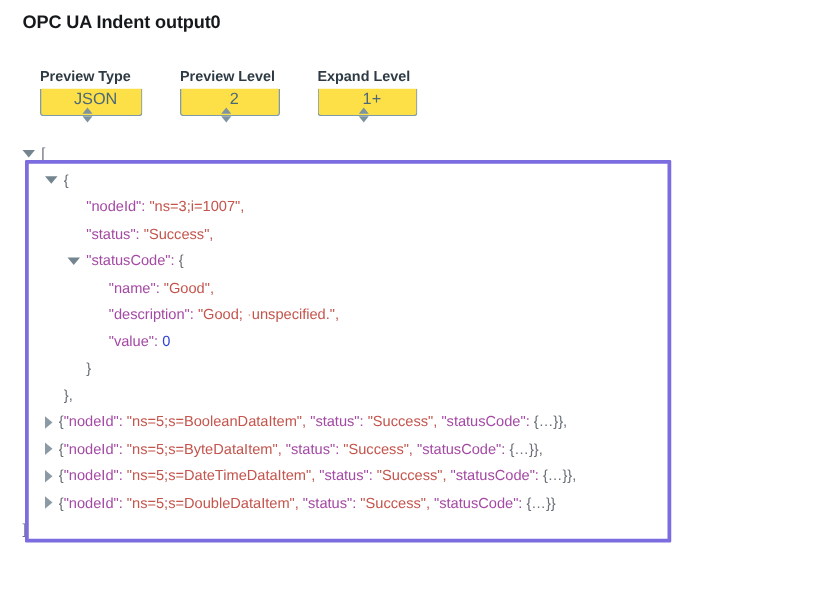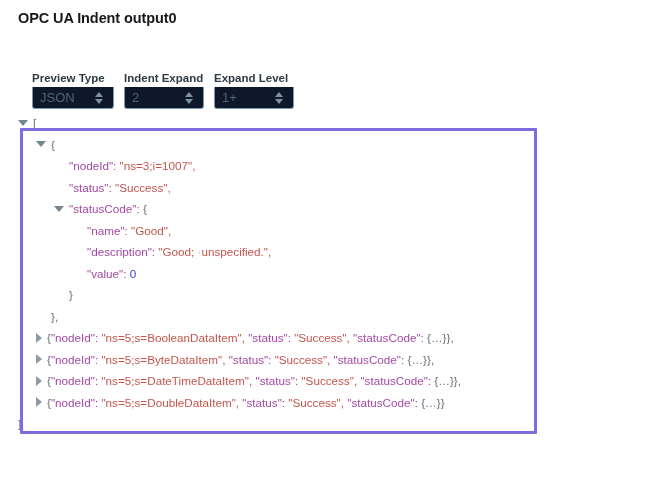--- a/index.html
+++ b/index.html
@@ -25,46 +25,47 @@
     font-weight: bold;
     color: #16191c;
     letter-spacing: -0.1px;
     white-space: pre;
   }
 
   
   .controls {
     position: absolute;
     left: 32px;
-    top: 72px;
+    top: 56px;
     display: flex;
     align-items: flex-start;
-    gap: 10px;
+    gap: 30px;
   }
   .control-group {
     display: flex;
     flex-direction: column;
   }
   .control-label {
     font-size: 11.5px;
     font-weight: bold;
     color: #2f3b44;
     margin-bottom: 3px;
     white-space: pre;
   }
   .spinner {
     position: relative;
     height: 22px;
     border: 1px solid #7d9aab;
     border-top: none;
     border-radius: 0 0 3px 3px;
-    background: #0f172a;
+    background: #fde047;
     display: flex;
     align-items: center;
     box-sizing: border-box;
+    flex-direction: column;
   }
   .spinner.w-preview { width: 82px; }
   .spinner.w-indent  { width: 80px; }
   .spinner.w-expand  { width: 80px; }
   .spinner-value {
     font-size: 13px;
     color: #4c6877;
     padding-left: 7px;
     white-space: pre;
     flex: 1;
@@ -156,21 +157,21 @@
     <div class="spinner w-preview">
       <span class="spinner-value">JSON</span>
       <span class="spinner-arrows">
         <span class="arr-up"></span>
         <span class="arr-dn"></span>
       </span>
     </div>
   </div>
 
   <div class="control-group">
-    <div class="control-label">Indent Expand</div>
+    <div class="control-label">Preview Level</div>
     <div class="spinner w-indent">
       <span class="spinner-value">2</span>
       <span class="spinner-arrows">
         <span class="arr-up"></span>
         <span class="arr-dn"></span>
       </span>
     </div>
   </div>
 
   <div class="control-group">

